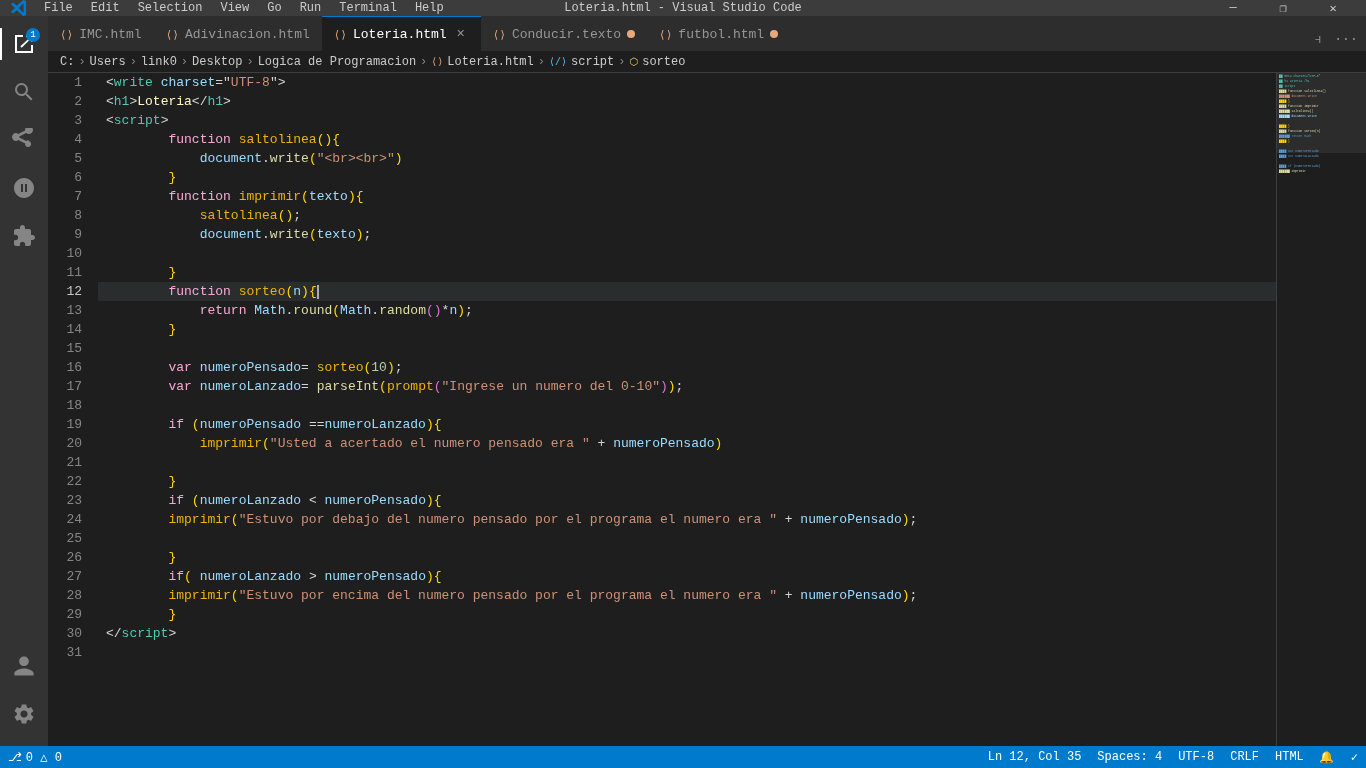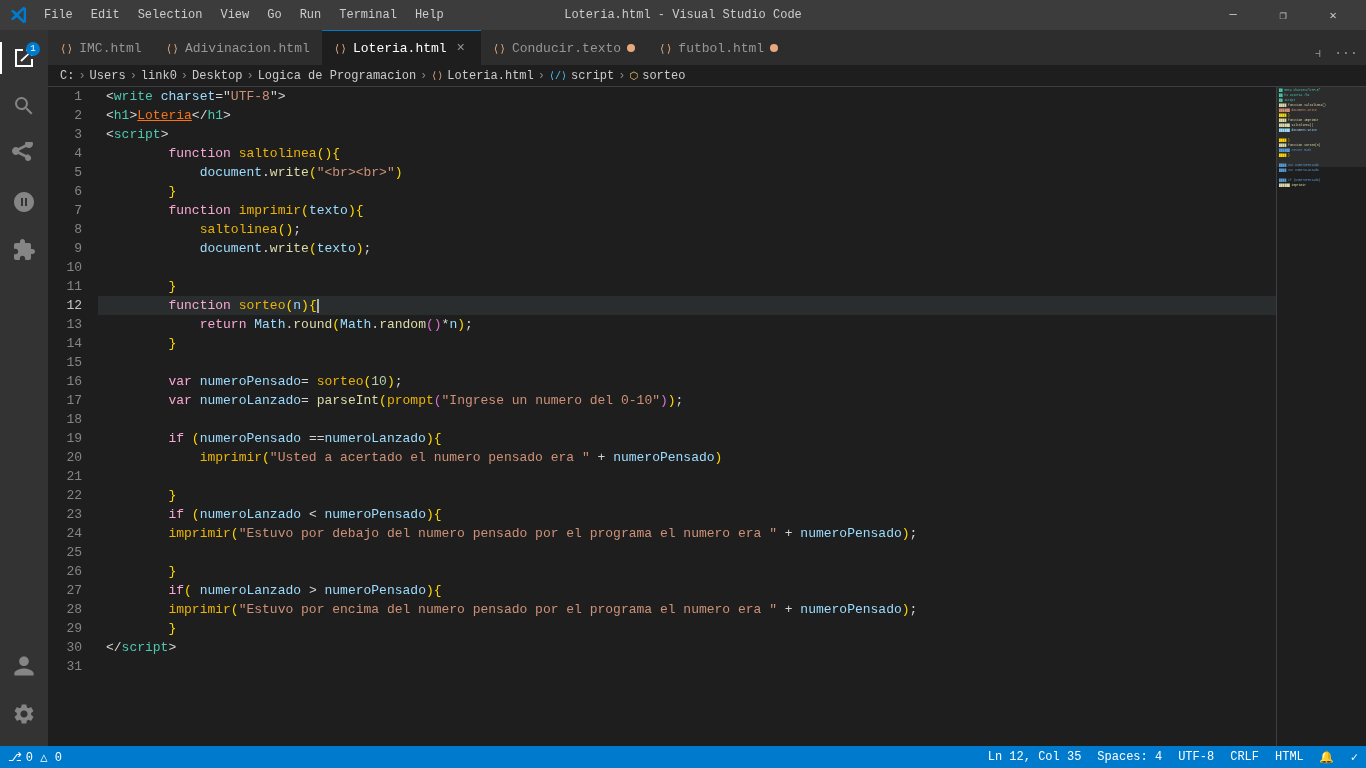--- a/index.html
+++ b/index.html
@@ -10,21 +10,21 @@
       font-size: 13px;
       height: 768px;
       width: 1366px;
       overflow: hidden;
       display: flex;
       flex-direction: column;
     }
 
     
     .titlebar {
-      height: 30px;
+      height: 16px;
       background: #3c3c3c;
       display: flex;
       align-items: center;
       justify-content: space-between;
       padding: 0 10px;
       flex-shrink: 0;
     }
     .titlebar-left {
       display: flex;
       align-items: center;
@@ -514,21 +514,21 @@
         <div>31</div>
       </div>
 
       <div class="code-area">
 
         <div class="code-line">
           <span class="punct">&lt;</span><span class="tag">write</span><span class="attr"> charset</span><span class="punct">="</span><span class="str">UTF-8</span><span class="punct">"&gt;</span>
         </div>
 
         <div class="code-line">
-          <span class="punct">&lt;</span><span class="tag">h1</span><span class="punct">&gt;</span><span style="color:#f97316;text-decoration:underline;">Loteria</span><span class="punct">&lt;/</span><span class="tag">h1</span><span class="punct">&gt;</span>
+          <span class="punct">&lt;</span><span class="tag">h1</span><span class="punct">&gt;</span><span style="color:#fef9c3;">Loteria</span><span class="punct">&lt;/</span><span class="tag">h1</span><span class="punct">&gt;</span>
         </div>
 
         <div class="code-line">
           <span class="punct">&lt;</span><span class="tag">script</span><span class="punct">&gt;</span>
         </div>
 
         <div class="code-line">
           <span style="color:#d4d4d4;">        </span><span class="kw">function</span><span style="color:#d4d4d4;"> </span><span class="fn">saltolinea</span><span class="bracket">()</span><span class="bracket">{</span>
         </div>
 

